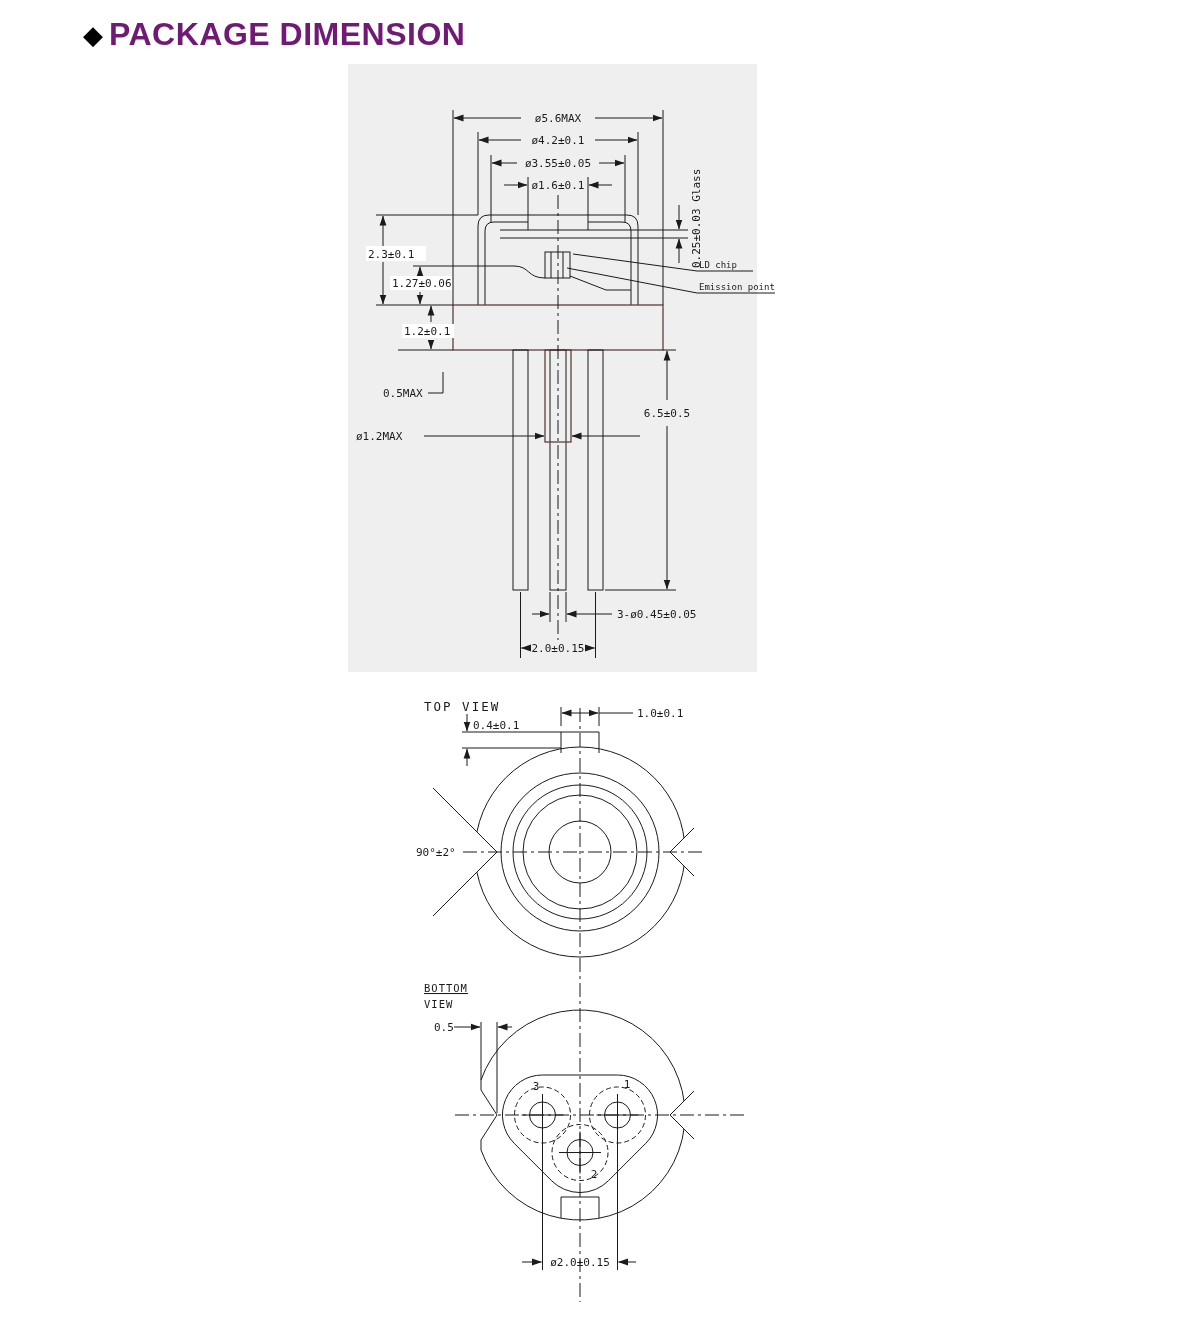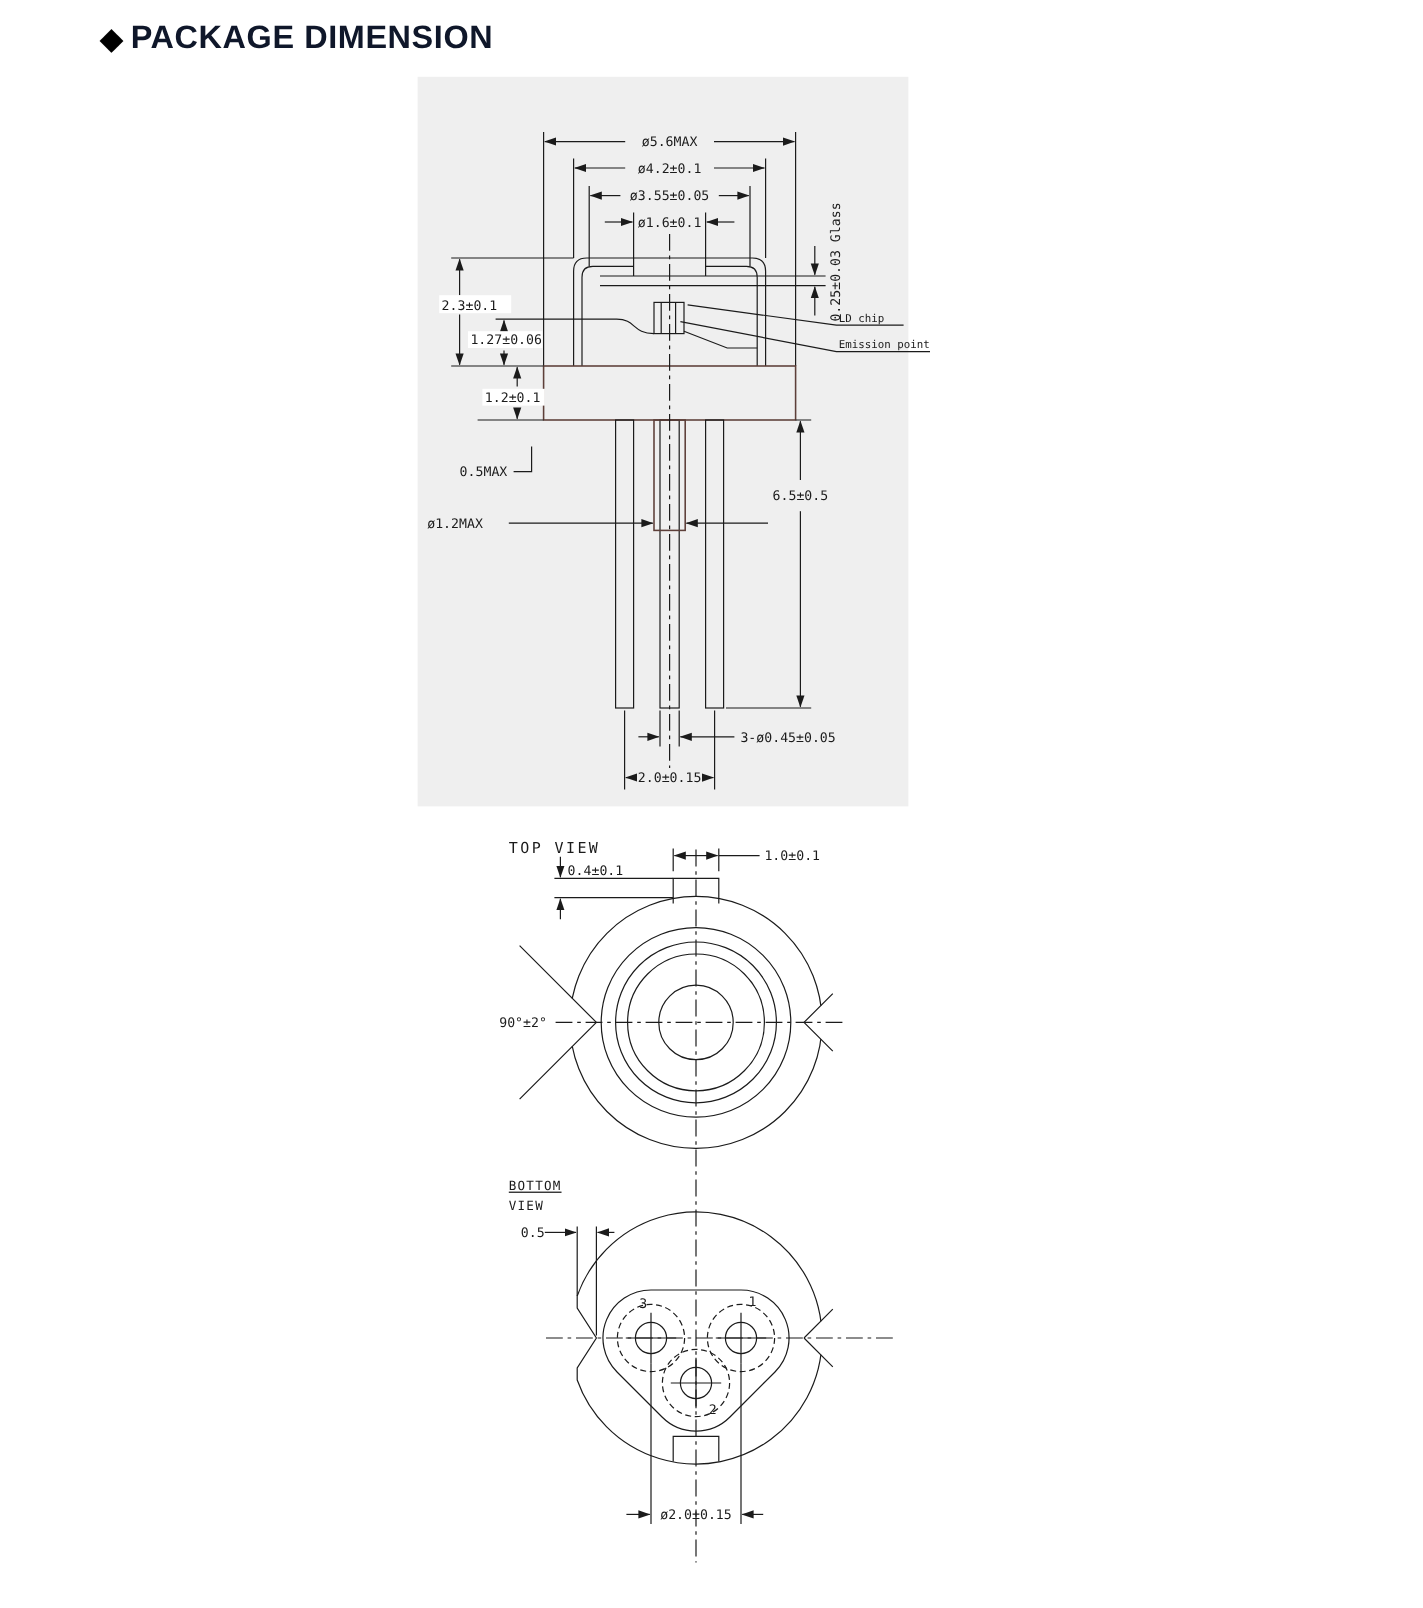--- a/index.html
+++ b/index.html
@@ -1,20 +1,20 @@
 <!DOCTYPE html>
 <html><head>
 <meta charset="utf-8">
 <style>
   html,body{margin:0;padding:0;background:#ffffff;}
   .page{position:relative;width:1186px;height:1340px;background:#ffffff;
         font-family:"Liberation Sans", sans-serif;overflow:hidden;}
   .title-row{position:absolute;left:83px;top:16px;display:flex;align-items:center;gap:6px;}
   .title-diamond{font-size:26px;line-height:1;color:#000;}
-  .title-text{font-size:27px;font-weight:bold;color:#0f172a;letter-spacing:0.5px;}
+  .title-text{font-size:32px;font-weight:bold;color:#701a75;letter-spacing:0.5px;}
   svg{position:absolute;left:0;top:0;}
   .ln{stroke:#1b1b1b;stroke-width:1;fill:none;}
   .maroon{stroke:#5d3f39;stroke-width:1.3;fill:none;}
   .cl{stroke:#1b1b1b;stroke-width:1;fill:none;stroke-dasharray:14 4 3 4;}
   .dashc{stroke:#1b1b1b;stroke-width:1;fill:none;stroke-dasharray:5 3;}
   .dim{font-family:"DejaVu Sans Mono", monospace;font-size:11px;fill:#1b1b1b;}
   .dim-sm{font-family:"DejaVu Sans Mono", monospace;font-size:9px;fill:#1b1b1b;}
   .view-label{font-family:"DejaVu Sans Mono", monospace;font-size:12.5px;fill:#1b1b1b;letter-spacing:2px;}
   .view-label2{font-family:"DejaVu Sans Mono", monospace;font-size:10.5px;fill:#1b1b1b;letter-spacing:1px;}
   .bgpad{fill:#ffffff;stroke:none;}

